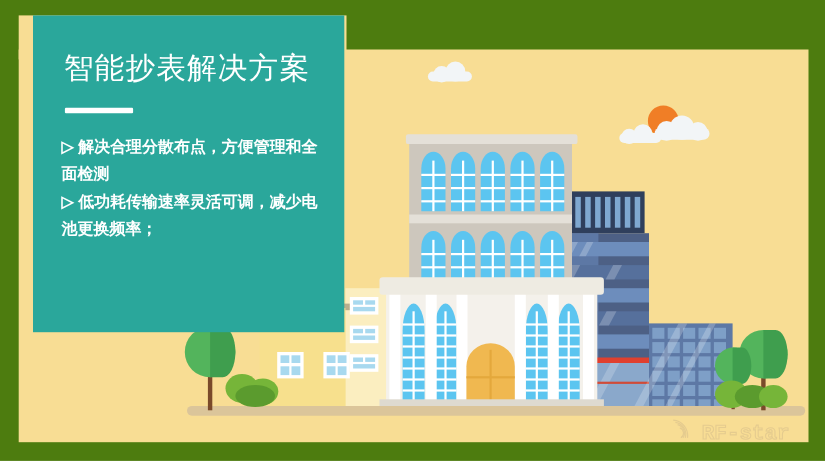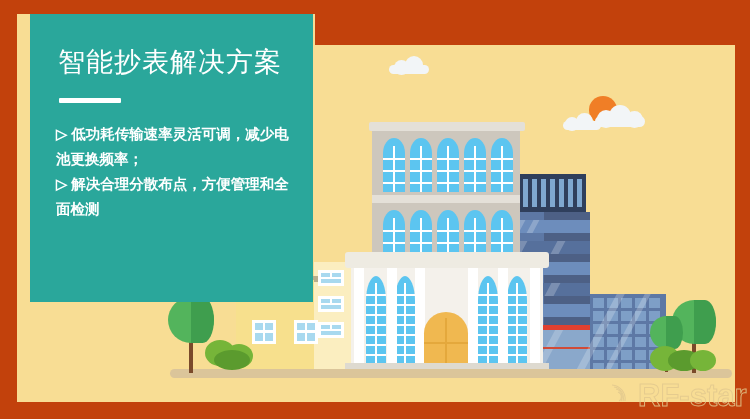--- a/index.html
+++ b/index.html
@@ -8,21 +8,21 @@
     background: #ffffff;
   }
   body {
     font-family: "Liberation Sans", sans-serif;
   }
   #scene {
     position: relative;
     width: 750px;
     height: 419px;
     overflow: hidden;
-    background: #c2410c;
+    background: #4d7c0f;
   }
 
   
   .bg-yellow {
     position: absolute;
     left: 17px;
     top: 45px;
     width: 718px;
     height: 357px;
     background: #f8dd94;
@@ -364,26 +364,26 @@
   .watermark {
     position: absolute;
     left: 608px;
     top: 378px;
     display: flex;
     align-items: center;
     gap: 4px;
     opacity: 0.85;
   }
   .watermark-text {
-    font-size: 31px;
+    font-size: 19px;
     font-weight: bold;
     letter-spacing: 0px;
     color: transparent;
     -webkit-text-stroke: 1px #e2c98e;
-    font-family: Liberation Sans, sans-serif;
+    font-family: Liberation Mono, monospace;
   }
 </style>
 </head>
 <body>
 
 <div id="scene">
 
   <div class="bg-yellow-upper"></div>
   <div class="bg-yellow"></div>
 
@@ -666,24 +666,24 @@
 
   <div class="bush" style="left:650px; top:346px; width:30px; height:25px;"></div>
   <div class="bush-dark" style="left:668px; top:350px; width:32px; height:21px;"></div>
   <div class="bush" style="left:690px; top:350px; width:26px; height:21px;"></div>
 
   <div class="panel">
     <div class="panel-title">智能抄表解决方案</div>
     <div class="panel-rule"></div>
     <div class="panel-body">
       <div>
-        <span class="bullet-marker">▷</span><span>低功耗传输速率灵活可调，减少电池更换频率；</span>
+        <span class="bullet-marker">▷</span><span>解决合理分散布点，方便管理和全面检测</span>
       </div>
       <div>
-        <span class="bullet-marker">▷</span><span>解决合理分散布点，方便管理和全面检测</span>
+        <span class="bullet-marker">▷</span><span>低功耗传输速率灵活可调，减少电池更换频率；</span>
       </div>
     </div>
   </div>
 
   <div class="watermark">
     <span>
       <svg width="26" height="26" viewBox="0 0 26 26" aria-hidden="true">
         <g fill="none" stroke="#e2c98e" stroke-width="1.1">
           <path d="M4 4 A 14 14 0 0 1 17 20"></path>
           <path d="M6 6 A 11 11 0 0 1 15 20"></path>

